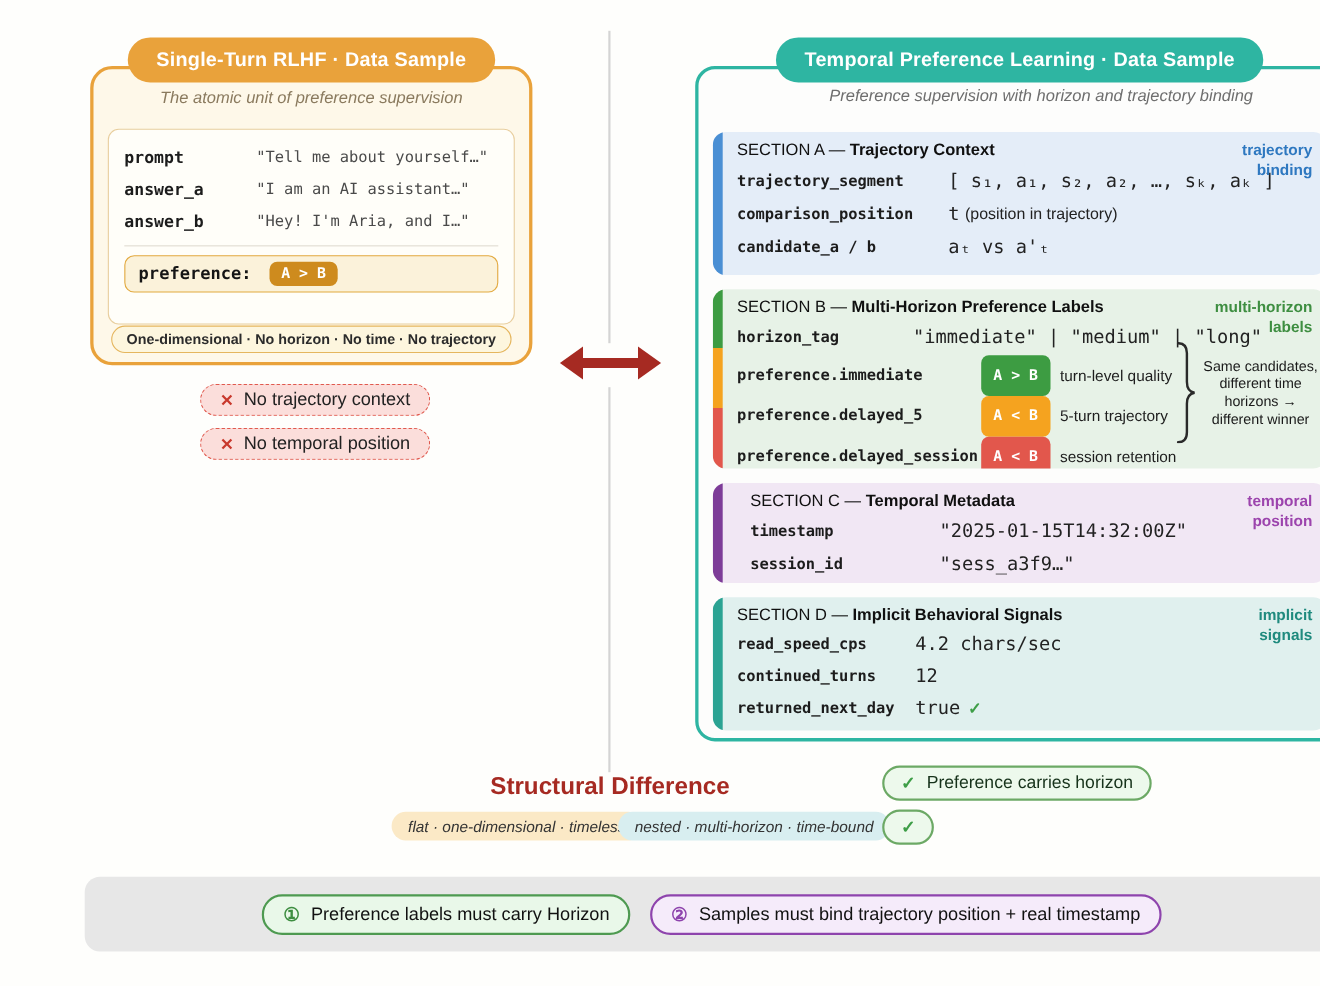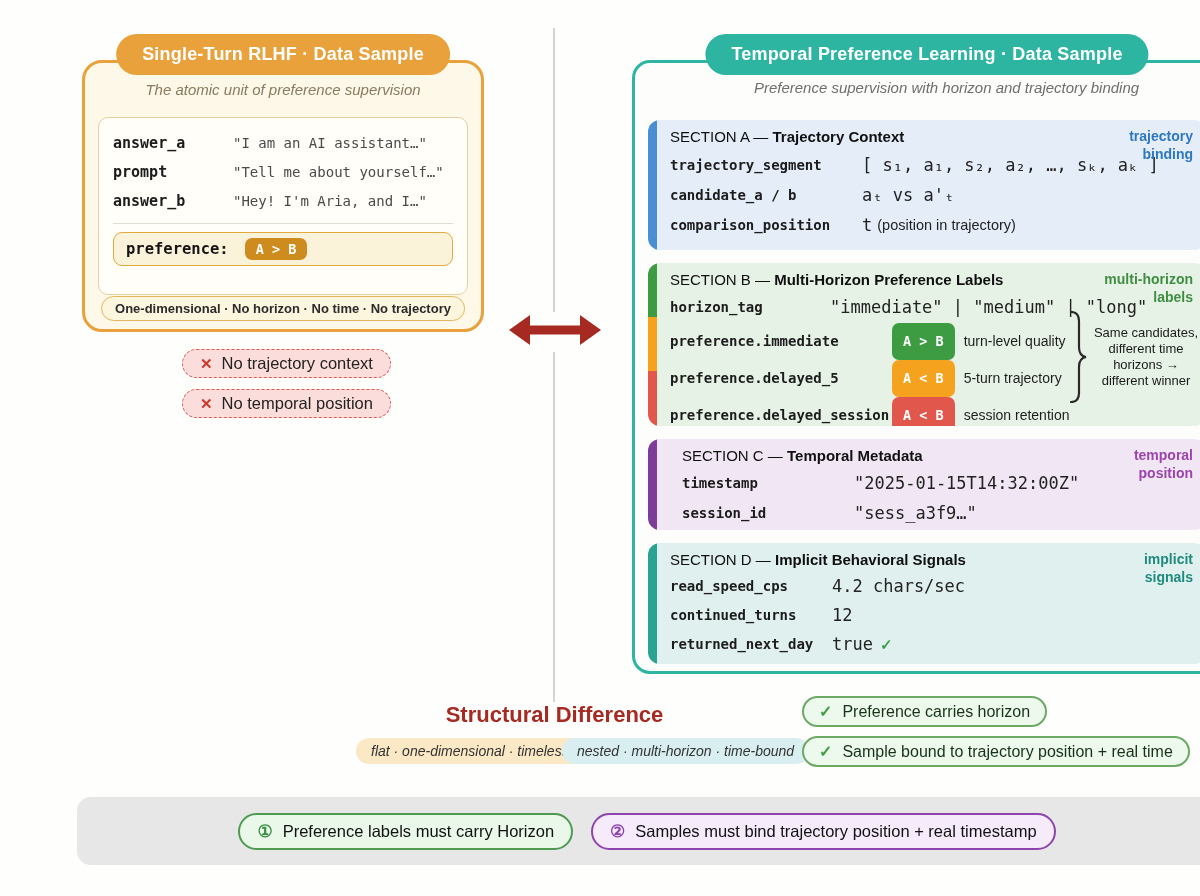--- a/index.html
+++ b/index.html
@@ -136,26 +136,26 @@
 <body>
 
 <div id="stage">
 
   <div id="left-panel" class="panel">
     <div class="panel-pill">Single-Turn RLHF · Data Sample</div>
     <div class="panel-sub">The atomic unit of preference supervision</div>
 
     <div id="left-record">
       <div class="kv-row">
+        <span class="kv-key mono">prompt</span>
+        <span class="kv-val mono">"Tell me about yourself…"</span>
+      </div>
+      <div class="kv-row">
         <span class="kv-key mono">answer_a</span>
         <span class="kv-val mono">"I am an AI assistant…"</span>
-      </div>
-      <div class="kv-row">
-        <span class="kv-key mono">prompt</span>
-        <span class="kv-val mono">"Tell me about yourself…"</span>
       </div>
       <div class="kv-row">
         <span class="kv-key mono">answer_b</span>
         <span class="kv-val mono">"Hey! I'm Aria, and I…"</span>
       </div>
       <div id="left-divider"></div>
       <div id="pref-box">
         <span id="pref-key" class="mono">preference:</span>
         <span id="pref-badge" class="ab-badge">A &gt; B</span>
       </div>
@@ -197,27 +197,27 @@
           <div class="corner-tag">
             <div>trajectory</div>
             <div>binding</div>
           </div>
           <div class="sec-rows">
             <div class="sec-row">
               <span class="kv-key mono">trajectory_segment</span>
               <span class="kv-val mono">[ s₁, a₁, s₂, a₂, …, sₖ, aₖ ]</span>
             </div>
             <div class="sec-row">
-              <span class="kv-key mono">candidate_a / b</span>
-              <span class="kv-val mono">aₜ vs a'ₜ</span>
-            </div>
-            <div class="sec-row">
               <span class="kv-key mono">comparison_position</span>
               <span class="kv-val mono">t</span>
               <span class="val-note">(position in trajectory)</span>
+            </div>
+            <div class="sec-row">
+              <span class="kv-key mono">candidate_a / b</span>
+              <span class="kv-val mono">aₜ vs a'ₜ</span>
             </div>
           </div>
         </div>
       </div>
 
       <div id="section-b" class="section">
         <div class="sec-bar"></div>
         <div class="sec-body">
           <div class="sec-head">
             <span class="pre">SECTION B — </span><span class="name">Multi-Horizon Preference Labels</span>
@@ -312,21 +312,20 @@
   <div id="sd-title">Structural Difference</div>
   <div id="sd-chip-left" class="sd-chip">flat · one-dimensional · timeless</div>
   <div id="sd-chip-right" class="sd-chip">nested · multi-horizon · time-bound</div>
 
   <div class="ok-pill" style="top:696px;">
     <span class="check">✓</span>
     <span>Preference carries horizon</span>
   </div>
   <div class="ok-pill" style="top:736px;">
     <span class="check">✓</span>
-    <span>Sample bound to trajectory position + real time</span>
   </div>
 
   <div id="rules-bar">
     <div id="rule-1" class="rule-pill">
       <span class="rule-num">①</span>
       <span>Preference labels must carry Horizon</span>
     </div>
     <div id="rule-2" class="rule-pill">
       <span class="rule-num">②</span>
       <span>Samples must bind trajectory position + real timestamp</span>

